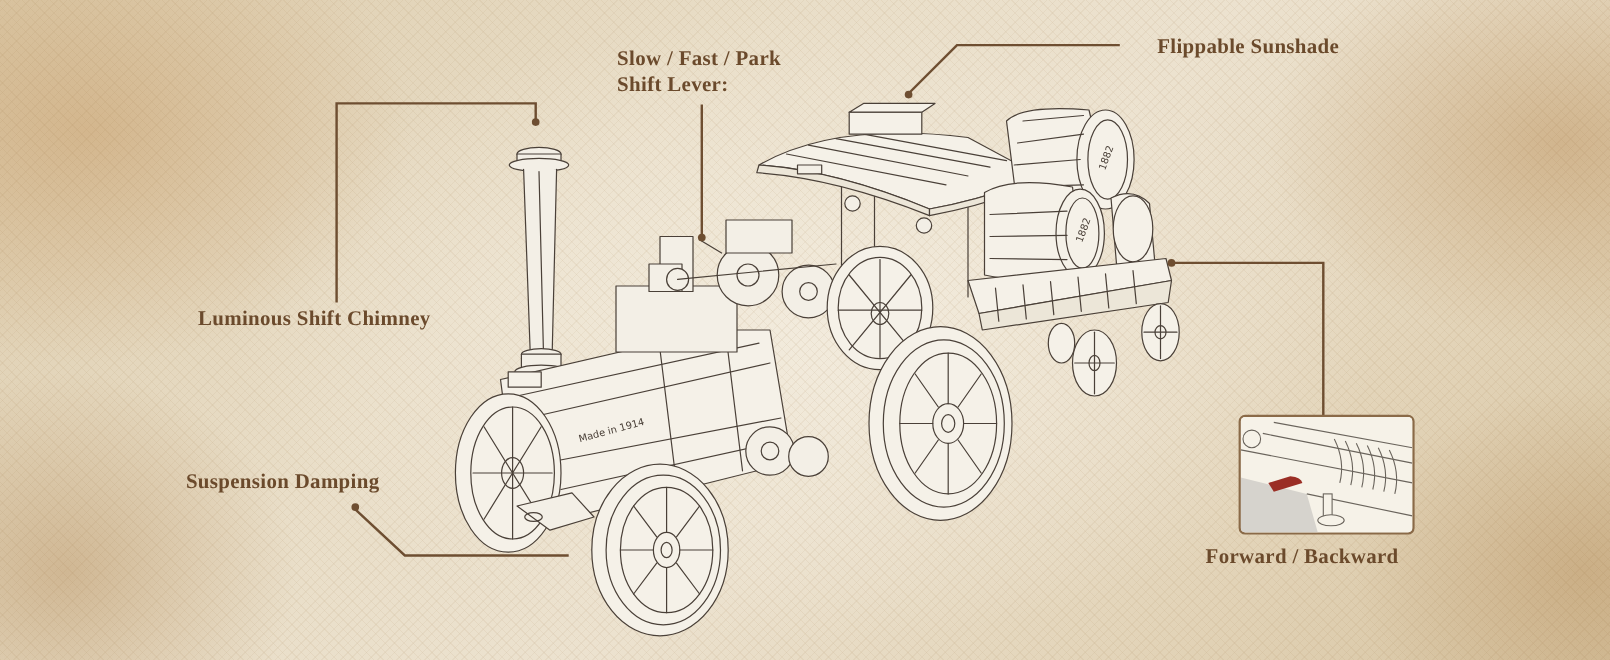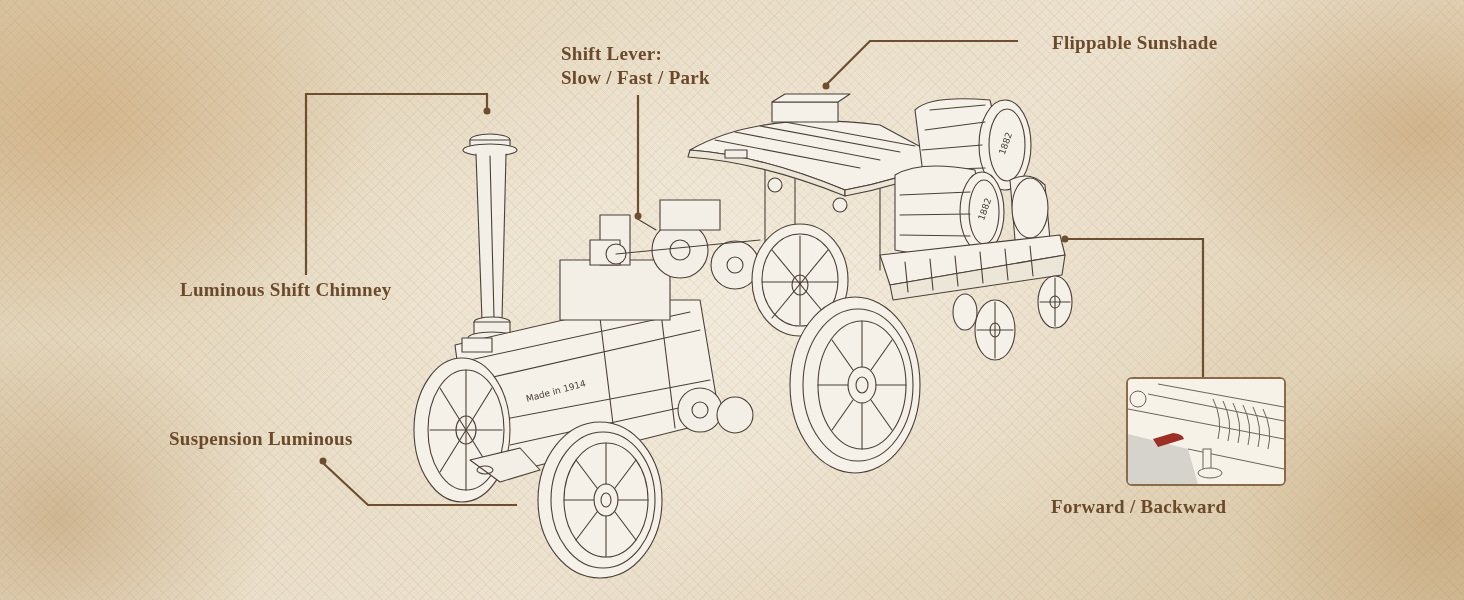--- a/index.html
+++ b/index.html
@@ -234,19 +234,19 @@
         <path d="M135 30 Q145 50 140 70"></path>
       <circle cx="10" cy="20" r="8" fill="#f6f2e8"></circle>
       <rect x="75" y="70" width="8" height="22" fill="#f6f2e8"></rect>
       <ellipse cx="82" cy="94" rx="12" ry="5" fill="#f6f2e8"></ellipse>
     </g>
     <path d="M25 60 L45 54 Q55 55 56 60 L30 68 Z" fill="#9b2e25"></path>
   </svg>
 </div>
 
 <div class="label" style="left:561px; top:42px;">
+  <div>Slow / Fast / Park</div>
   <div>Shift Lever:</div>
-  <div>Slow / Fast / Park</div>
 </div>
 <div class="label" style="left:1031px; top:31px;margin-left:21px;">Flippable Sunshade</div>
 <div class="label" style="left:180px; top:278px;">Luminous Shift Chimney</div>
-<div class="label" style="left:169px; top:427px;">Suspension Luminous</div>
-<div class="label" style="left:1051px; top:495px;text-align:right;">Forward / Backward</div>
+<div class="label" style="left:169px; top:427px;">Suspension Damping</div>
+<div class="label" style="left:1096px; top:495px;text-align:right;">Forward / Backward</div>
 
 </body></html>

